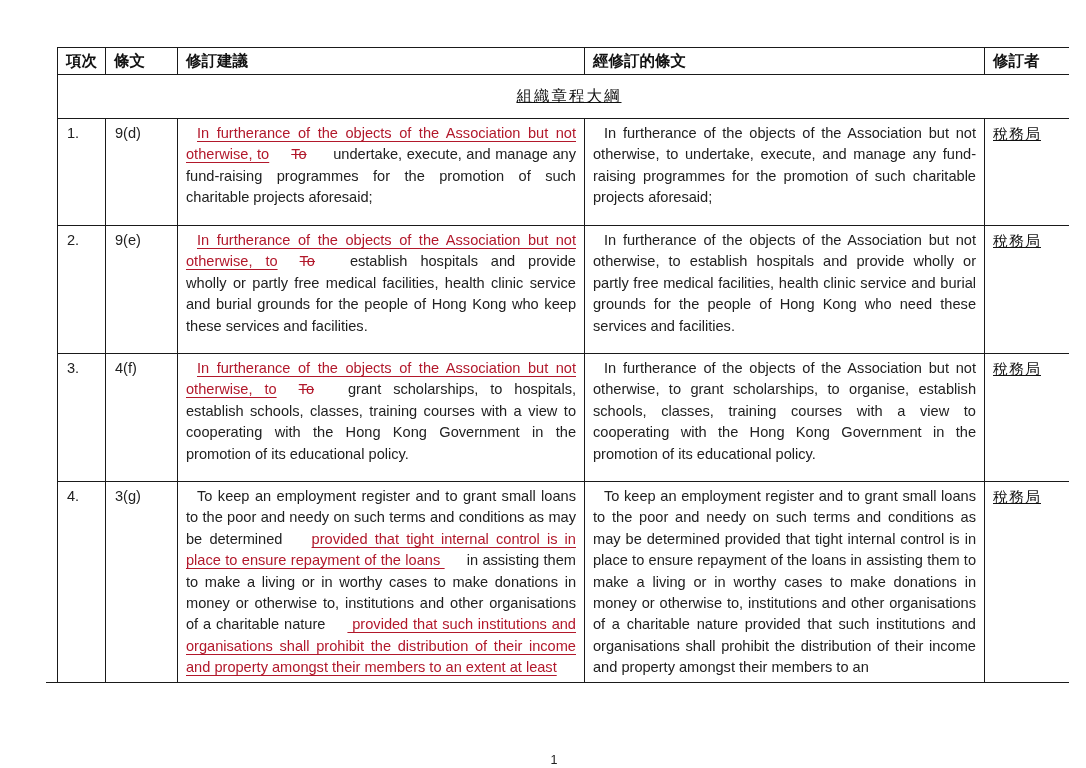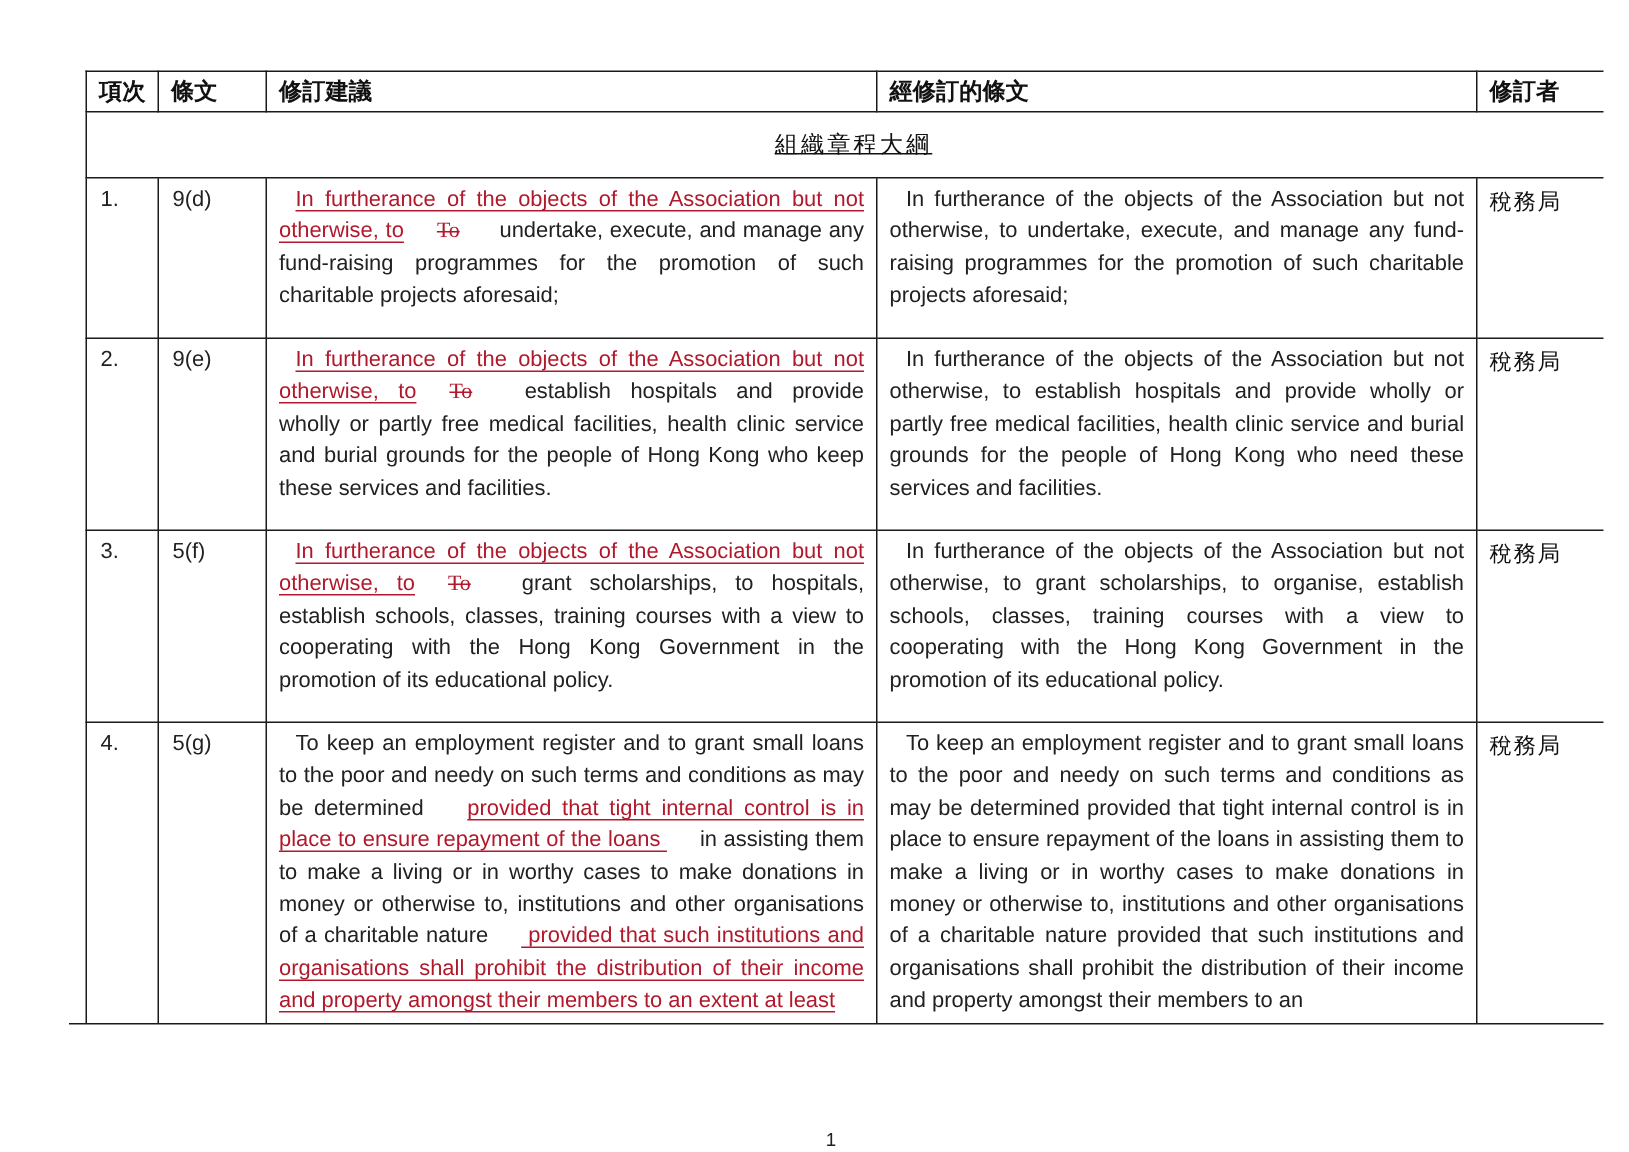--- a/index.html
+++ b/index.html
@@ -63,33 +63,33 @@
     line-height: 21.4px;
     text-align: justify;
     text-justify: inter-word;
   }
   td.c-reviser {
     padding: 6px 8px;
     font-family: "Liberation Serif", "DejaVu Serif", serif;
     font-size: 15px;
     letter-spacing: 1px;
     color: #111;
+    text-decoration: underline;
   }
   .seg-n { color: #212121; }
   .seg-ins {
     color: var(--rev, #B2182B);
     text-decoration: underline;
     text-decoration-thickness: 1.3px;
     text-underline-offset: 2.5px;
   }
   .seg-del {
     color: var(--rev, #B2182B);
     text-decoration: line-through;
     text-decoration-thickness: 1.3px;
-    font-family: Liberation Serif, serif;
   }
   .page-number {
     position: absolute;
     left: 0; right: 0;
     top: 731px;
     text-align: center;
     font-size: 12.5px;
     color: #212121;
   }
 </style>
@@ -128,29 +128,29 @@
       <tr style="height:128px">
         <td class="c-item">2.</td>
         <td class="c-article">9(e)</td>
         <td class="c-text"><span class="seg-ins">In furtherance of the objects of the Association but not otherwise, to</span><span class="seg-del">To</span><span class="seg-n"> establish hospitals and provide wholly or partly free medical facilities, health clinic service and burial grounds for the people of Hong Kong who keep these services and facilities.</span></td>
         <td class="c-text"><span class="seg-n">In furtherance of the objects of the Association but not otherwise, to establish hospitals and provide wholly or partly free medical facilities, health clinic service and burial grounds for the people of Hong Kong who need these services and facilities.</span></td>
         <td class="c-reviser">稅務局</td>
       </tr>
 
       <tr style="height:128px">
         <td class="c-item">3.</td>
-        <td class="c-article">5(f)</td>
+        <td class="c-article">4(f)</td>
         <td class="c-text"><span class="seg-ins">In furtherance of the objects of the Association but not otherwise, to</span><span class="seg-del">To</span><span class="seg-n"> grant scholarships, to hospitals, establish schools, classes, training courses with a view to cooperating with the Hong Kong Government in the promotion of its educational policy.</span></td>
         <td class="c-text"><span class="seg-n">In furtherance of the objects of the Association but not otherwise, to grant scholarships, to organise, establish schools, classes, training courses with a view to cooperating with the Hong Kong Government in the promotion of its educational policy.</span></td>
         <td class="c-reviser">稅務局</td>
       </tr>
 
       <tr style="height:233px">
         <td class="c-item">4.</td>
-        <td class="c-article">5(g)</td>
+        <td class="c-article">3(g)</td>
         <td class="c-text"><span class="seg-n">To keep an employment register and to grant small loans to the poor and needy on such terms and conditions as may be determined </span><span class="seg-ins">provided that tight internal control is in place to ensure repayment of the loans </span><span class="seg-n">in assisting them to make a living or in worthy cases to make donations in money or otherwise to, institutions and other organisations of a charitable nature</span><span class="seg-ins"> provided that such institutions and organisations shall prohibit the distribution of their income and property amongst their members to an extent at least</span></td>
         <td class="c-text"><span class="seg-n">To keep an employment register and to grant small loans to the poor and needy on such terms and conditions as may be determined provided that tight internal control is in place to ensure repayment of the loans in assisting them to make a living or in worthy cases to make donations in money or otherwise to, institutions and other organisations of a charitable nature provided that such institutions and organisations shall prohibit the distribution of their income and property amongst their members to an</span></td>
         <td class="c-reviser">稅務局</td>
       </tr>
     </tbody>
   </table>
 </div>
 
 <div class="page-number">1</div>
 

